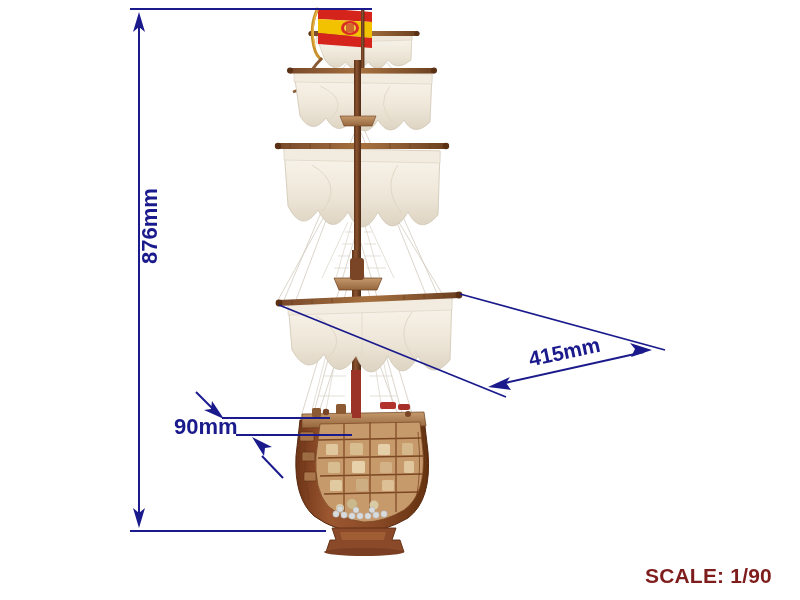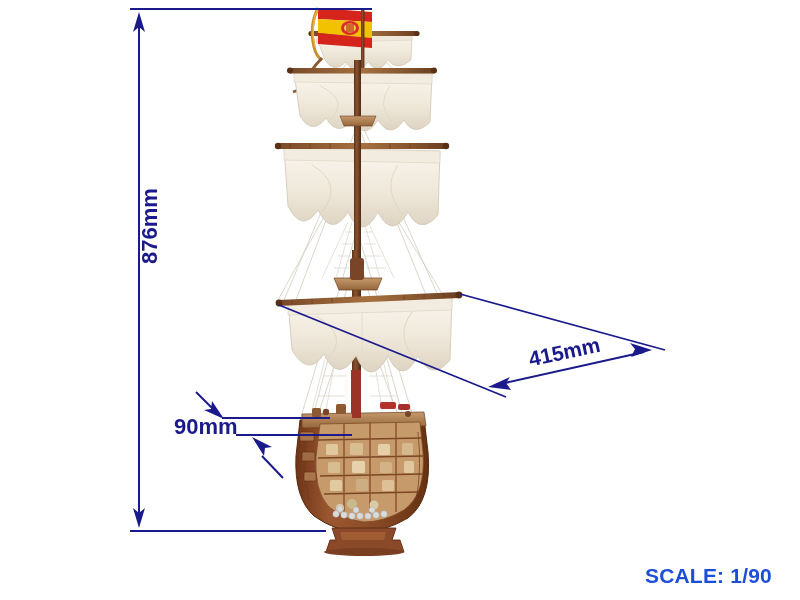--- a/index.html
+++ b/index.html
@@ -42,21 +42,21 @@
   .arrow-fill {
     fill: #1a1a8c;
   }
   .scale-label {
     position: absolute;
     right: 28px;
     bottom: 12px;
     font-family: "Liberation Sans", sans-serif;
     font-size: 21px;
     font-weight: bold;
-    color: #1d4ed8;
+    color: #7f1d1d;
     letter-spacing: 0.2px;
   }
 </style>
 </head>
 <body>
 
 <div id="canvas">
 
   <svg id="diagram" viewBox="0 0 800 600">
     <defs>

